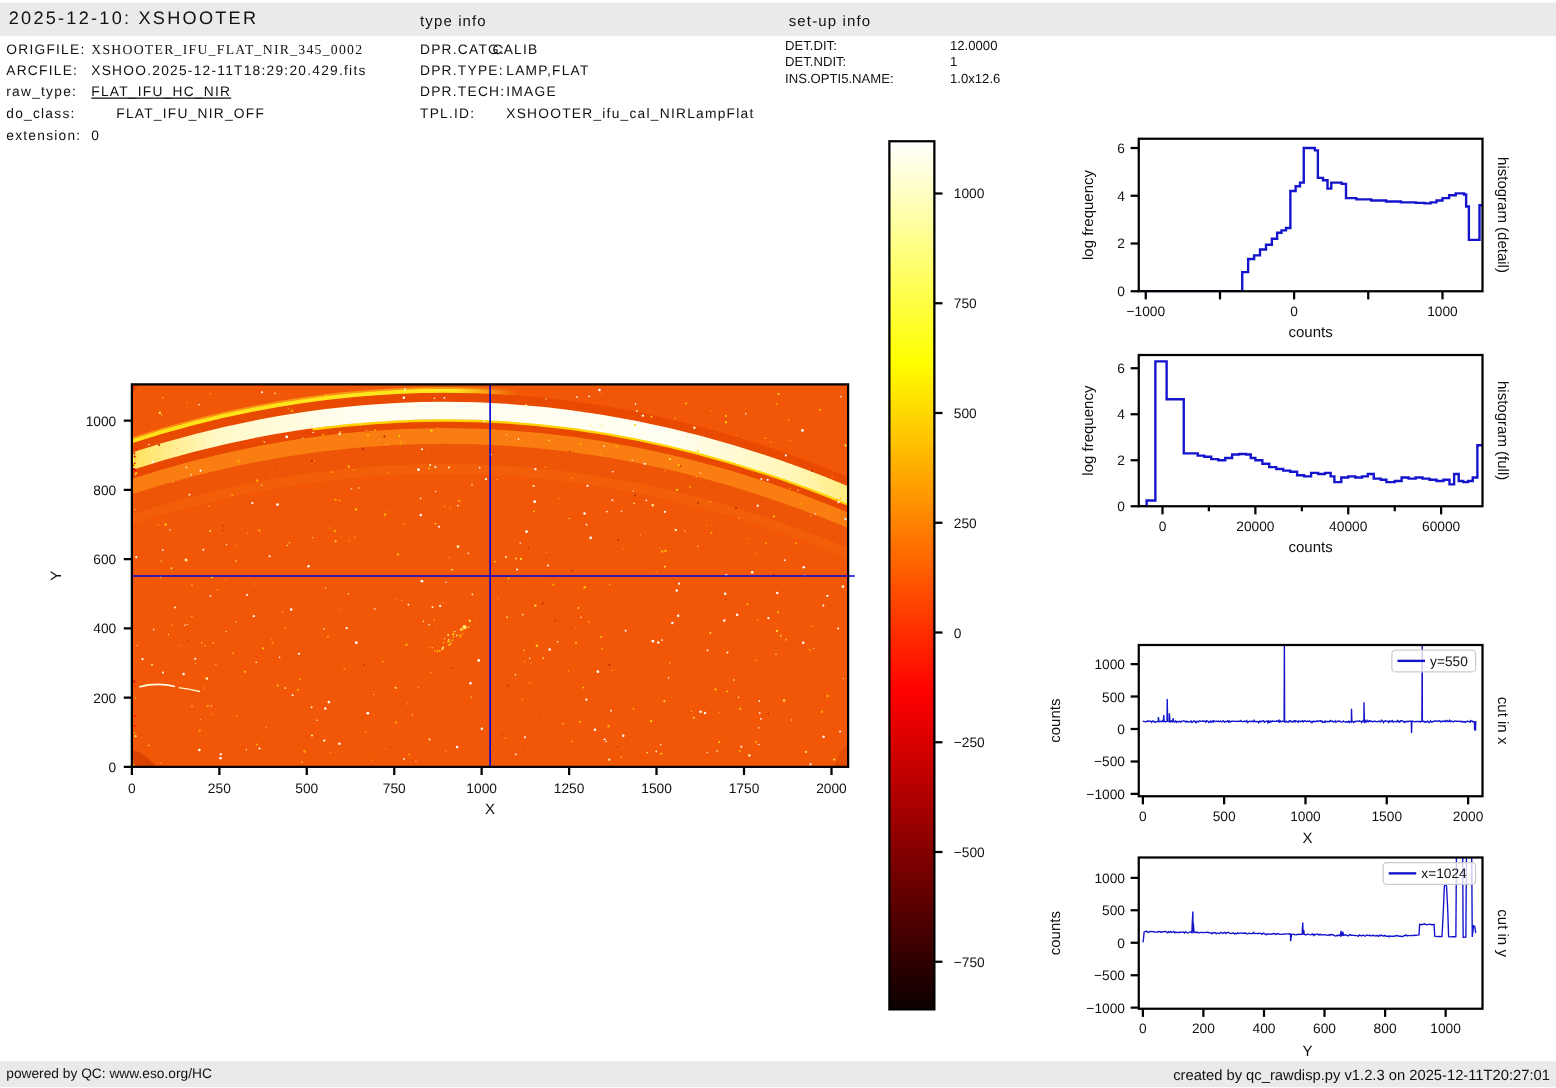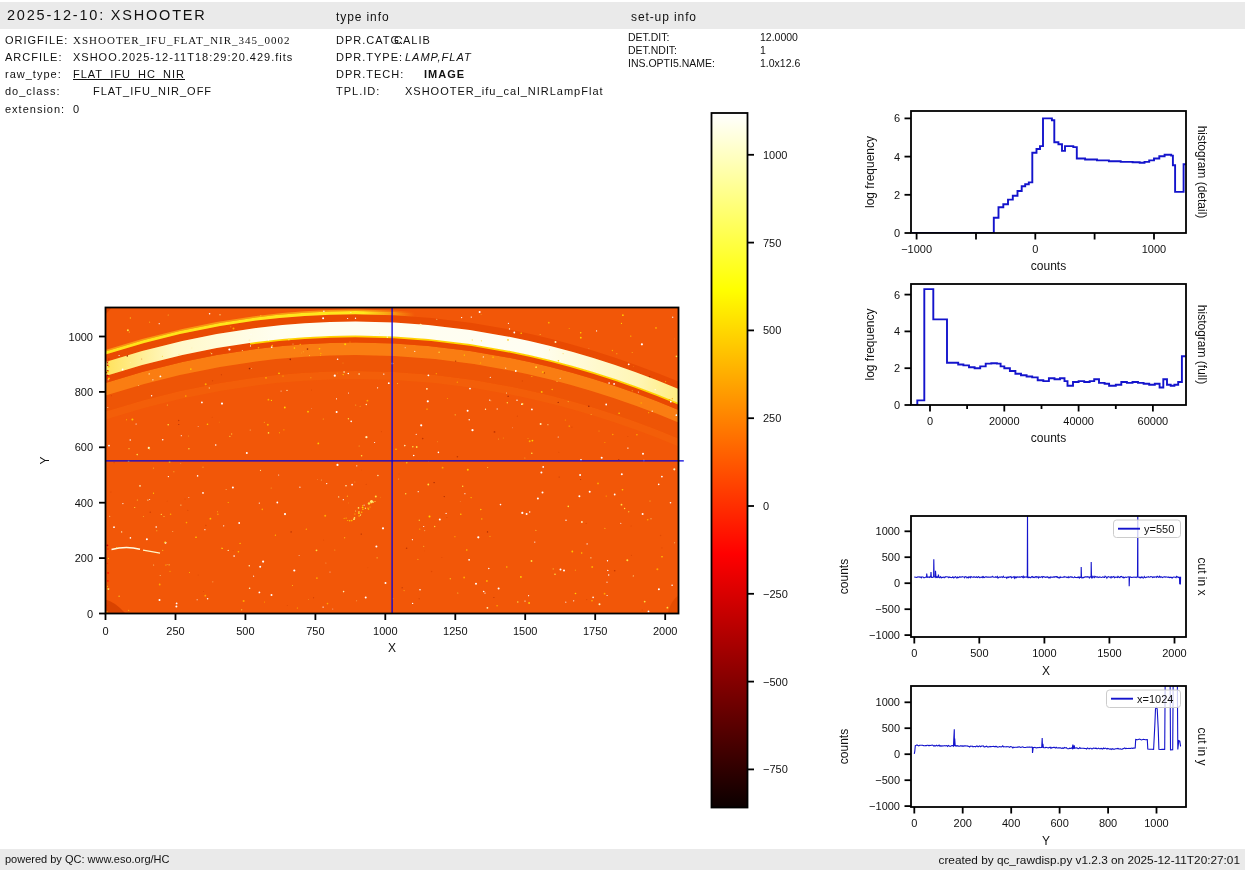--- a/index.html
+++ b/index.html
@@ -21,23 +21,23 @@
 <div class="abs meta" style="left:5px;top:68.3px;">raw_type:</div>
 <div class="abs meta" style="left:73px;top:68.3px;text-decoration:underline;">FLAT_IFU_HC_NIR</div>
 <div class="abs meta" style="left:5px;top:85.3px;">do_class:</div>
 <div class="abs meta" style="left:73px;top:85.3px;margin-left:20px;">FLAT_IFU_NIR_OFF</div>
 <div class="abs meta" style="left:5px;top:102.5px;">extension:</div>
 <div class="abs meta" style="left:73px;top:102.5px;">0</div>
 
 <div class="abs meta" style="left:336px;top:34px;text-align:right;">DPR.CATG:</div>
 <div class="abs meta" style="left:394px;top:34px;">CALIB</div>
 <div class="abs meta" style="left:336px;top:51px;">DPR.TYPE:</div>
-<div class="abs meta" style="left:405px;top:51px;font-style:italic;">LAMP,FLAT</div>
+<div class="abs meta" style="left:405px;top:51px;">LAMP,FLAT</div>
 <div class="abs meta" style="left:336px;top:68.3px;">DPR.TECH:</div>
-<div class="abs meta" style="left:424px;top:68.3px;font-weight:bold;">IMAGE</div>
+<div class="abs meta" style="left:405px;top:68.3px;">IMAGE</div>
 <div class="abs meta" style="left:336px;top:85.3px;">TPL.ID:</div>
 <div class="abs meta" style="left:405px;top:85.3px;">XSHOOTER_ifu_cal_NIRLampFlat</div>
 
 <div class="abs small" style="left:628px;top:31px;">DET.DIT:</div>
 <div class="abs small" style="left:760px;top:31px;">12.0000</div>
 <div class="abs small" style="left:628px;top:44px;">DET.NDIT:</div>
 <div class="abs small" style="left:760px;top:44px;">1</div>
 <div class="abs small" style="left:628px;top:57px;">INS.OPTI5.NAME:</div>
 <div class="abs small" style="left:760px;top:57px;">1.0x12.6</div>
 

